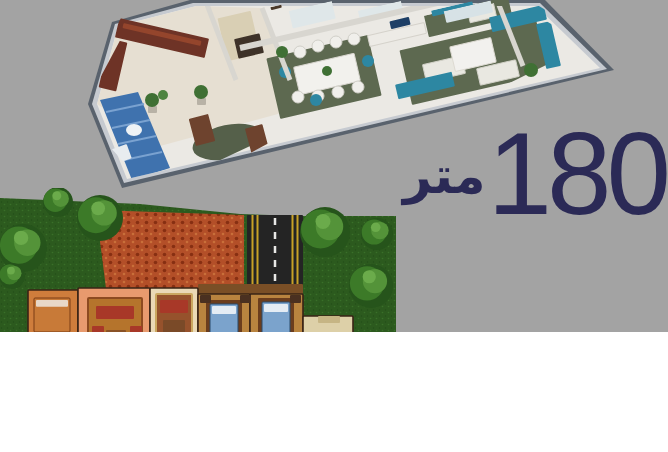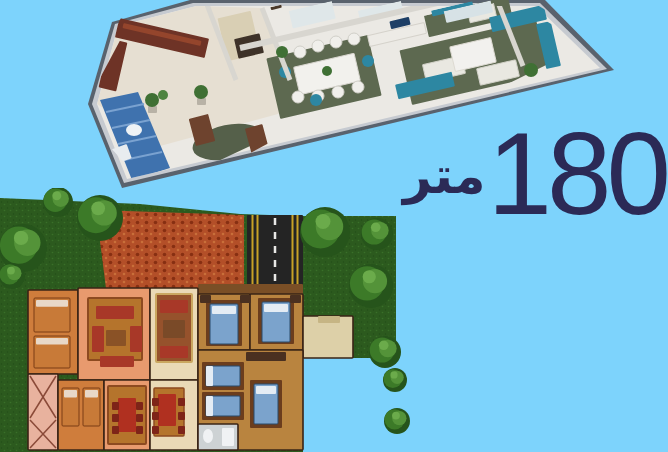--- a/index.html
+++ b/index.html
@@ -1,16 +1,16 @@
 <!DOCTYPE html>
 <html><head>
 <meta charset="utf-8">
 <style>
   html,body{margin:0;padding:0;background:#ffffff;}
-  .stage{position:relative;width:668px;height:452px;background:#7dd3fc;overflow:hidden;
+  .stage{position:relative;width:668px;height:332px;background:#a3a3a3;overflow:hidden;
          font-family:"Liberation Sans",sans-serif;}
   .plan-svg{position:absolute;display:block;}
   #plan3d{left:0;top:0;}
   #plan2d{left:0;top:188px;}
   .size-label{position:absolute;top:128px;right:2px;display:flex;align-items:flex-end;z-index:5;}
   .size-label .unit{font-family:"DejaVu Sans",sans-serif;font-weight:bold;font-size:50px;
                     line-height:1;margin:0 2px 20px 0;}
   .size-label .num{font-family:"Liberation Sans",sans-serif;font-weight:normal;font-size:116px;
                    line-height:0.8;letter-spacing:-5px;}
   .logo-box{position:absolute;left:279px;top:357px;width:103px;height:95px;background:#ffffff;

